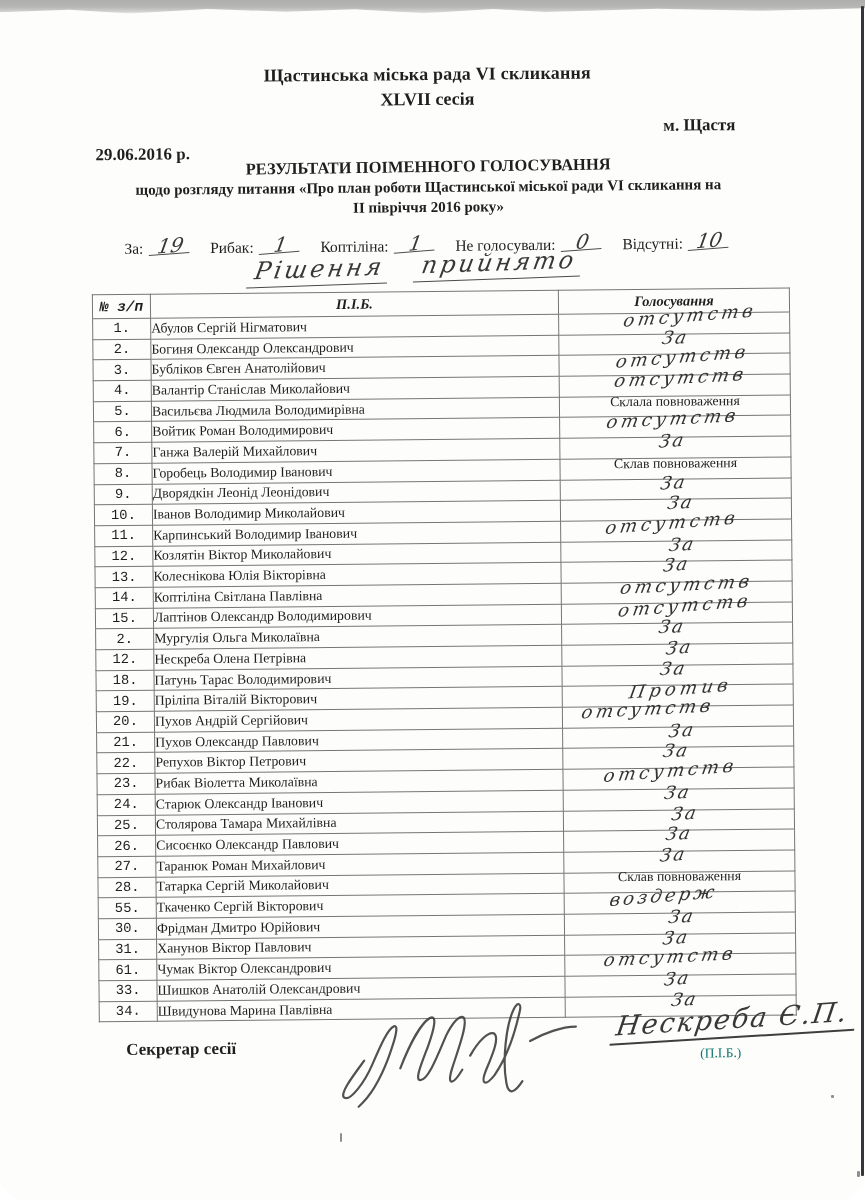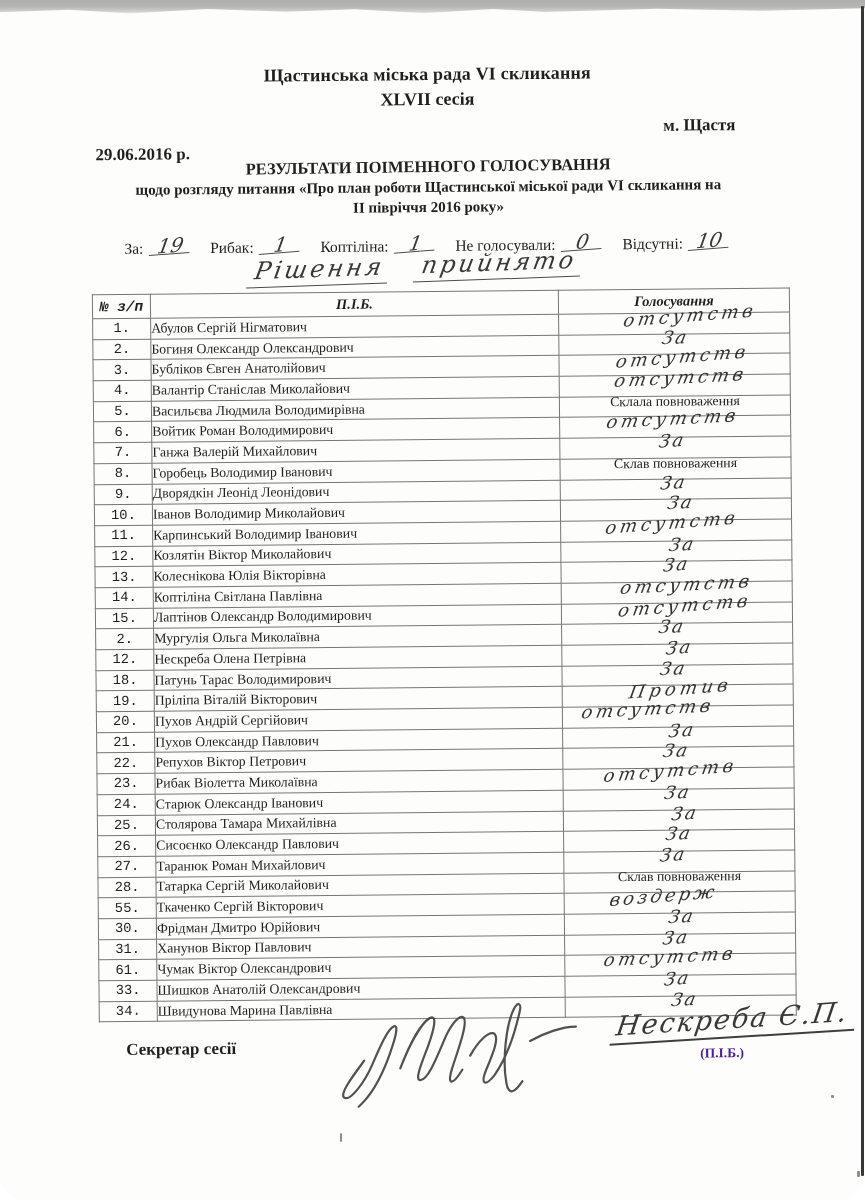--- a/index.html
+++ b/index.html
@@ -75,21 +75,21 @@
   }
 
   
   .secretary{position:absolute;top:1037px;left:122px;font-size:17px;font-weight:bold;}
   .sig-svg{position:absolute;left:330px;top:998px;}
   .sig-name{
     position:absolute;left:608px;top:1006px;font-size:27px;letter-spacing:2px;
     border-bottom:2px solid #3e3e3e;padding:0 8px 2px 4px;
     transform:rotate(-3deg) skewX(-12deg);white-space:nowrap;
   }
-  .pib{position:absolute;left:696px;top:1048px;font-size:13.5px;color:#4c1d95;font-weight:bold;}
+  .pib{position:absolute;left:696px;top:1048px;font-size:13.5px;color:#0f766e;}
 </style>
 </head>
 <body>
 
 <div class="page">
   <div class="top-band"></div>
   <div class="right-edge"></div>
   <div class="speck" style="left:340px;top:1133px;width:2px;height:9px;"></div>
   <div class="speck" style="left:831px;top:1095px;width:3px;height:3px;"></div>
   <div class="speck" style="left:857px;top:1171px;width:3px;height:6px;"></div>

